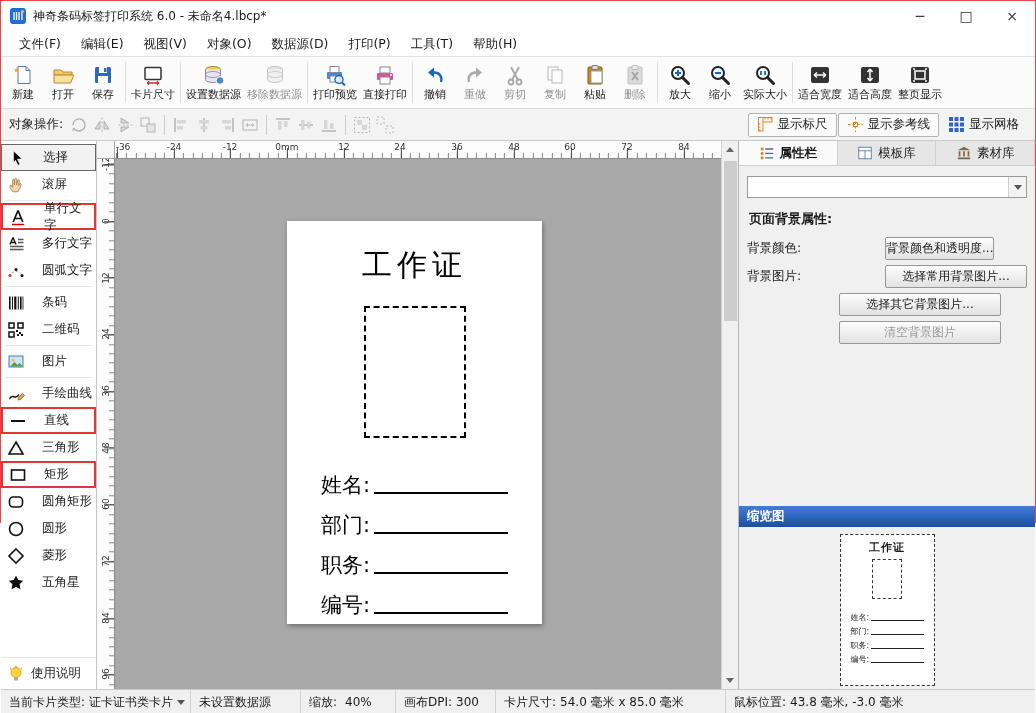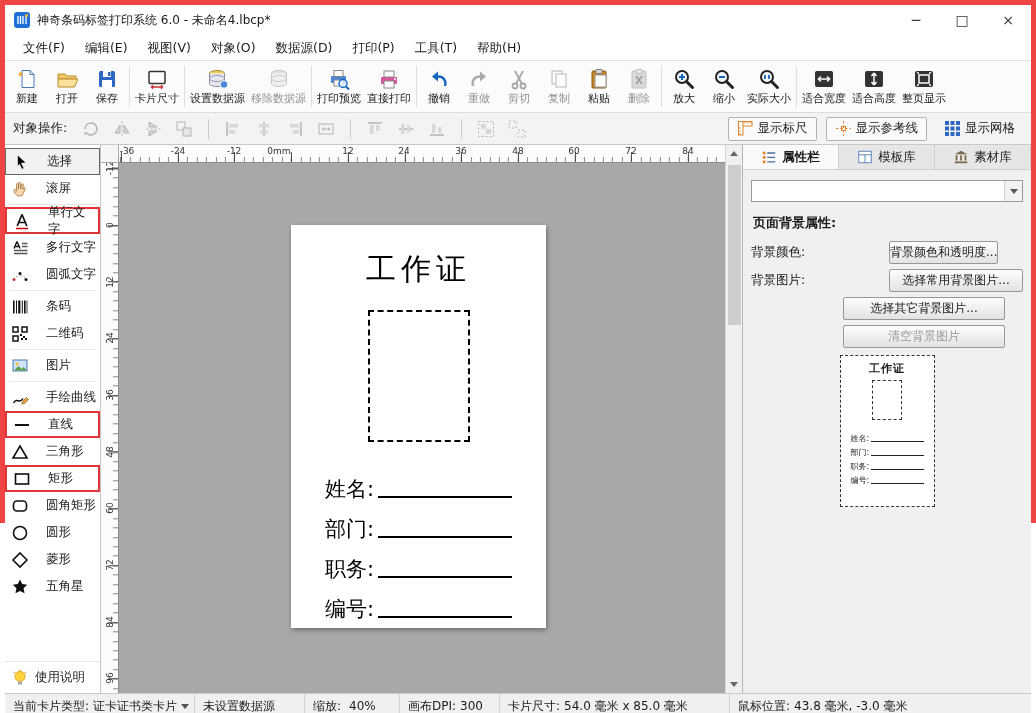--- a/index.html
+++ b/index.html
@@ -2,42 +2,42 @@
 <html><head>
 <meta charset="utf-8">
 <style>
 * { box-sizing: border-box; }
 html,body { margin:0; padding:0; }
 body {
   width:1036px; height:713px; overflow:hidden;
   font-family:"DejaVu Sans","Liberation Sans",sans-serif;
   font-size:12px; color:#1a1a1a; background:#fff; user-select:none;
 }
-.window { width:1036px; height:523px; display:flex; flex-direction:column; border:5px solid #ef4444; }
+.window { width:1036px; height:523px; display:flex; flex-direction:column; border:1px solid #ef4444; }
 
 
 .titlebar { height:30px; display:flex; align-items:center; padding-left:8px; background:#fff; flex:0 0 30px; }
 .app-icon { width:18px; height:18px; margin-right:6px; flex:0 0 18px; }
 .title-text { font-size:12px; white-space:nowrap; }
 .win-controls { margin-left:auto; display:flex; height:100%; }
 .win-btn { width:46px; display:flex; align-items:center; justify-content:center; font-size:14px; color:#333; }
 
 
 .menubar { height:26px; flex:0 0 26px; display:flex; align-items:center; padding:0 8px; background:#fff; border-bottom:1px solid #e3e3e3; }
 .menu-item { padding:0 10px; line-height:24px; font-size:12.5px; white-space:nowrap; }
 
 
 .toolbar { height:52px; flex:0 0 52px; display:flex; align-items:center; background:#fbfbfb; border-bottom:1px solid #dcdcdc; padding:0 2px; }
 .tb-btn { display:flex; flex-direction:column; align-items:center; justify-content:center; gap:1px; height:48px; padding:2px 3px; min-width:40px; }
 .tb-lb { font-size:11px; white-space:nowrap; }
 .tb-btn.disabled { opacity:.5; filter:grayscale(100%); }
 .tb-sep { width:1px; align-self:stretch; margin:5px 2px; background:#ddd; flex:0 0 1px; }
 
 
-.objectbar { height:32px; flex:0 0 32px; display:flex; align-items:center; background:#f3f3f3; border-bottom:1px solid #c9c9c9; padding:0 8px; gap:9px; }
+.objectbar { height:32px; flex:0 0 32px; display:flex; align-items:center; background:#f3f3f3; border-bottom:1px solid #c9c9c9; padding:0 8px; gap:1px; }
 .ob-label { font-size:12.5px; margin-right:4px; white-space:nowrap; }
 .ob-ic { width:22px; height:22px; display:flex; align-items:center; justify-content:center; opacity:.6; }
 .ob-sep { width:1px; height:20px; background:#ccc; margin:0 4px; flex:0 0 1px; }
 .ob-spacer { flex:1; }
 .ob-toggle { display:flex; align-items:center; gap:4px; height:24px; padding:0 8px; font-size:12.5px; white-space:nowrap; }
 .ob-toggle.boxed { border:1px solid #b3b3b3; background:#fafafa; border-radius:2px; }
 
 
 .main { display:flex; height:548px; flex:0 0 548px; min-height:0; }
 
@@ -668,21 +668,21 @@
     </div>
 
     <div class="canvas-wrap">
       <div class="ruler-corner"></div>
       <div class="h-ruler">
         <div class="h-minor"></div>
         <div class="h-major"></div>
         <span class="h-num" style="left:8px">-36</span>
         <span class="h-num" style="left:59px">-24</span>
         <span class="h-num" style="left:115px">-12</span>
-        <span class="h-num" style="left:160px">0mm</span>
+        <span class="h-num" style="left:172px">0mm</span>
         <span class="h-num" style="left:229px">12</span>
         <span class="h-num" style="left:285px">24</span>
         <span class="h-num" style="left:342px">36</span>
         <span class="h-num" style="left:399px">48</span>
         <span class="h-num" style="left:455px">60</span>
         <span class="h-num" style="left:512px">72</span>
         <span class="h-num" style="left:569px">84</span>
       </div>
       <div class="v-ruler">
         <div class="v-minor"></div>
@@ -787,20 +787,21 @@
         <span class="sp-row-label">背景图片:</span>
         <div class="sp-btn">选择常用背景图片...</div>
       </div>
       <div class="sp-row">
         <div class="sp-btn sp-indent">选择其它背景图片...</div>
       </div>
       <div class="s p-row sp-row">
         <div class="sp-btn sp-indent disabled">清空背景图片</div>
       </div>
 
+      <div class="thumb-header">缩览图</div>
       <div class="thumb-area">
         <div class="mini-card">
           <div class="mini-title">工作证</div>
           <div class="mini-photo"></div>
           <div class="mini-fields">
             <div class="mini-row">
                 <span>姓名:</span>
                 <span class="mini-line"></span>
               </div>
             <div class="mini-row">

